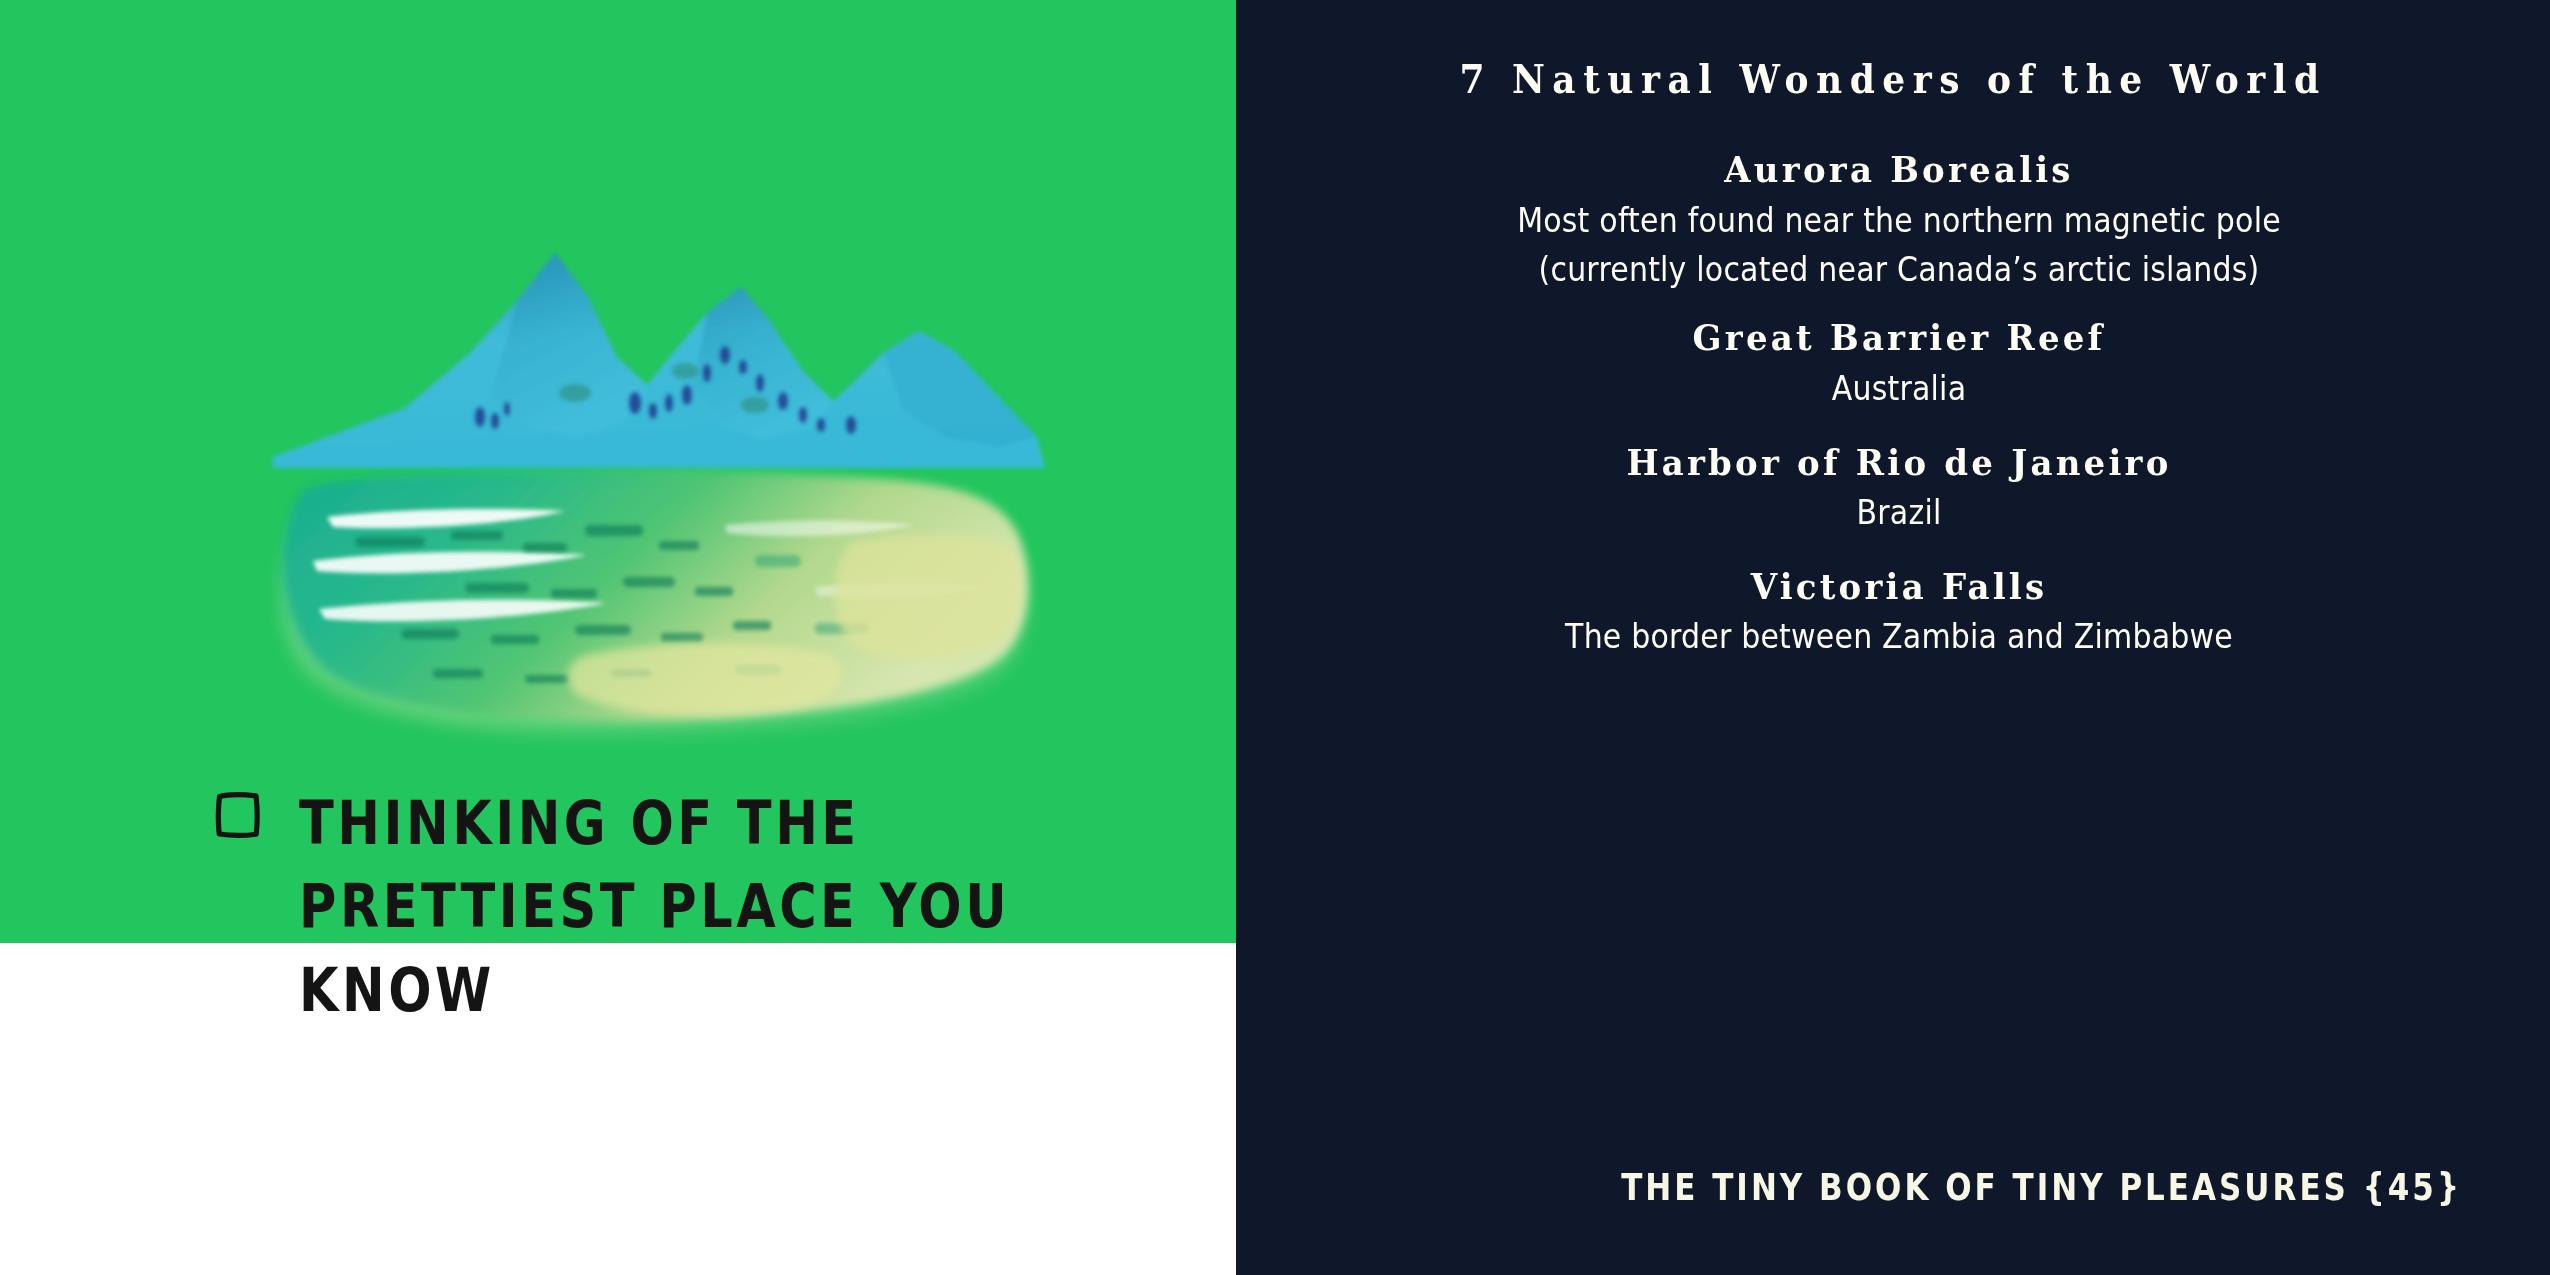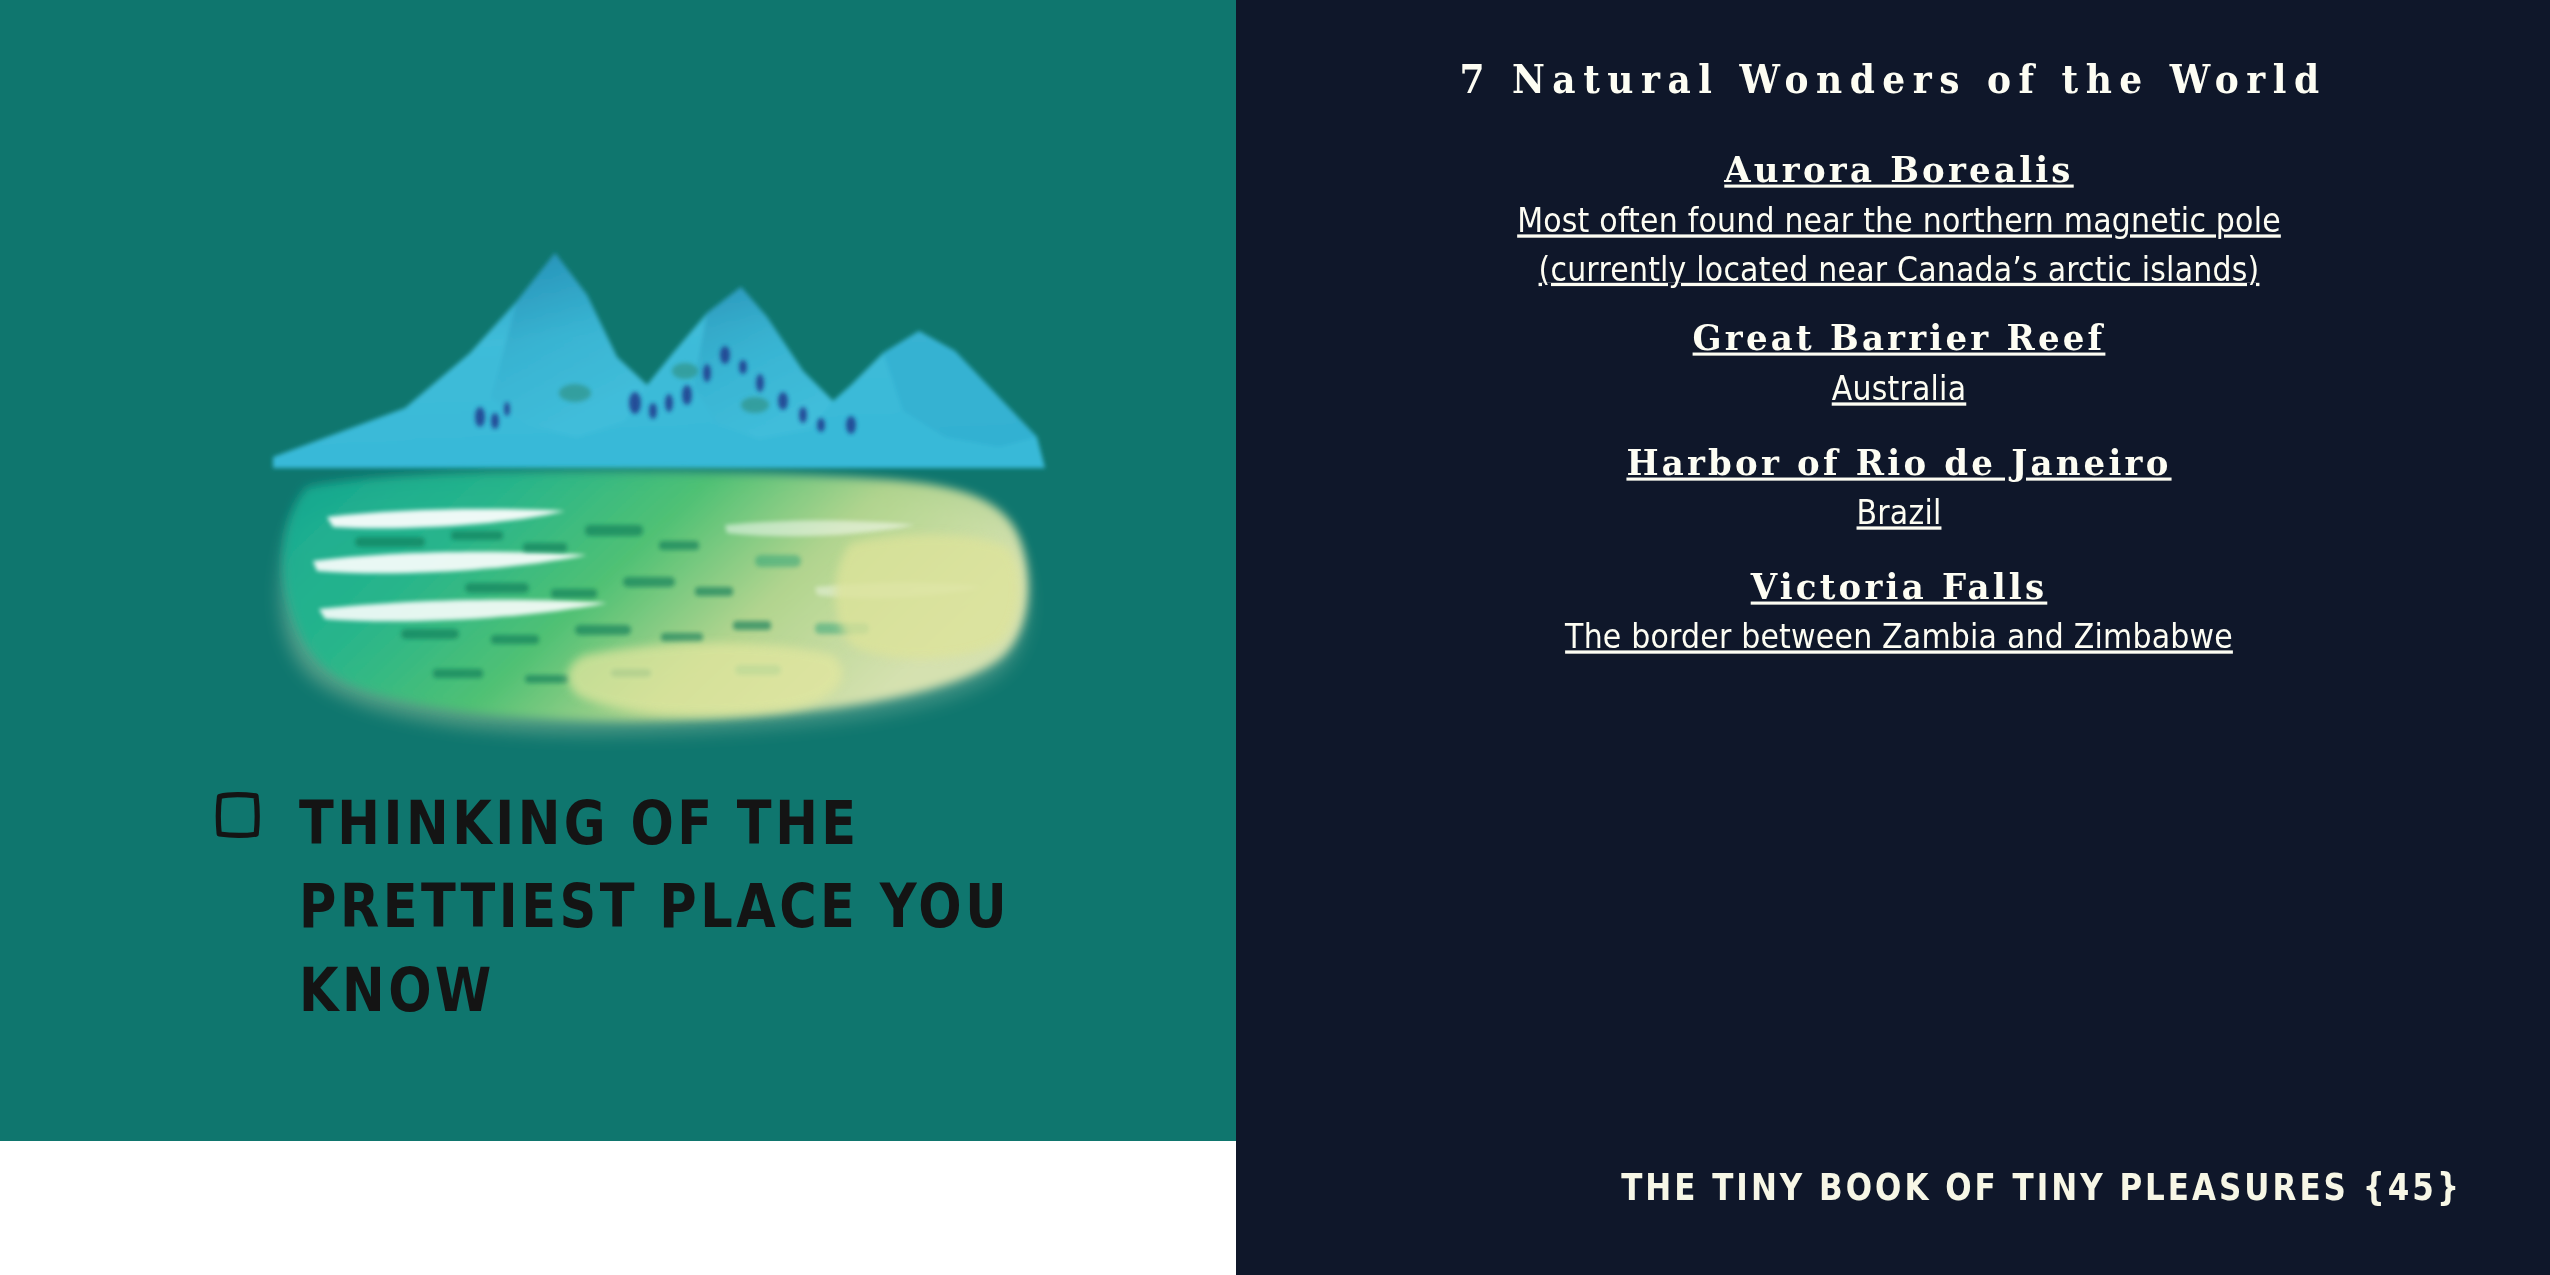--- a/index.html
+++ b/index.html
@@ -18,22 +18,22 @@
     position: relative;
     width: 2550px;
     height: 1275px;
     display: flex;
   }
 
   
   #left-page {
     position: relative;
     width: 1236px;
-    height: 1141px;
-    background: #0f766e;
+    height: 943px;
+    background: #22c55e;
     flex: 0 0 1236px;
   }
 
   #illustration {
     position: absolute;
     left: 255px;
     top: 225px;
     width: 800px;
     height: 530px;
   }
@@ -92,21 +92,20 @@
     font-size: 36px;
     letter-spacing: 7.5px;
     transform: scaleY(1.08);
   }
 
   #wonders-list {
     position: absolute;
     top: 145px;
     left: 12px;
     right: 0;
-    text-decoration: underline;
   }
 
   .wonder {
     text-align: center;
     margin-bottom: 28px;
   }
   .wonder-name {
     font-family: "DejaVu Serif", serif;
     font-weight: bold;
     font-size: 34px;

